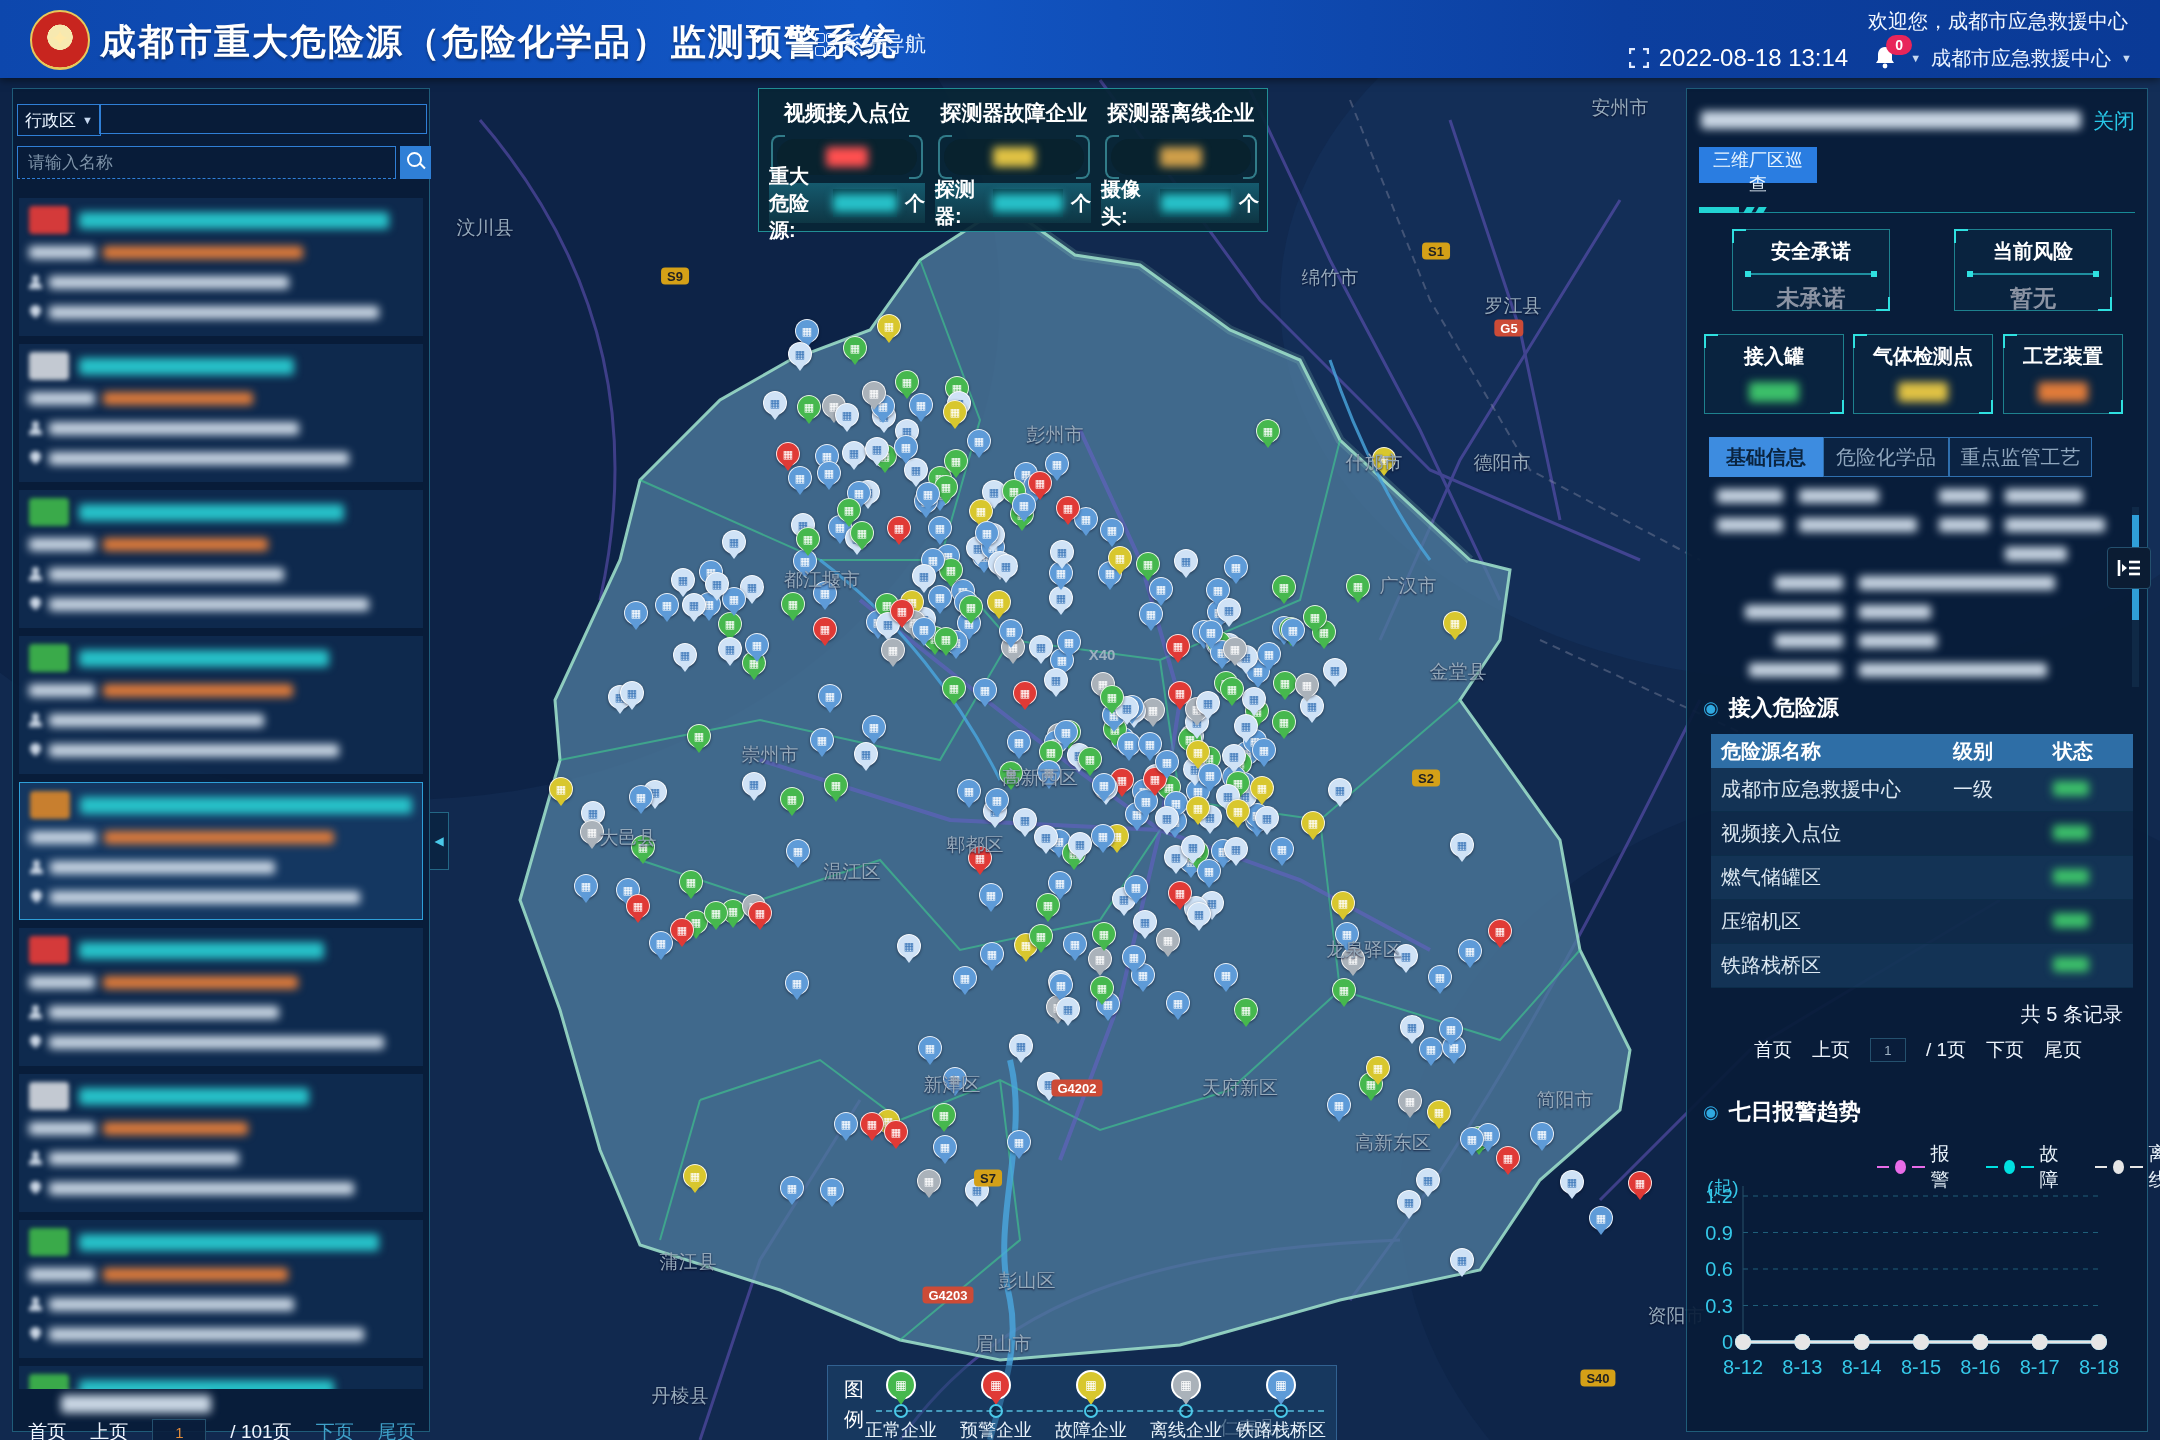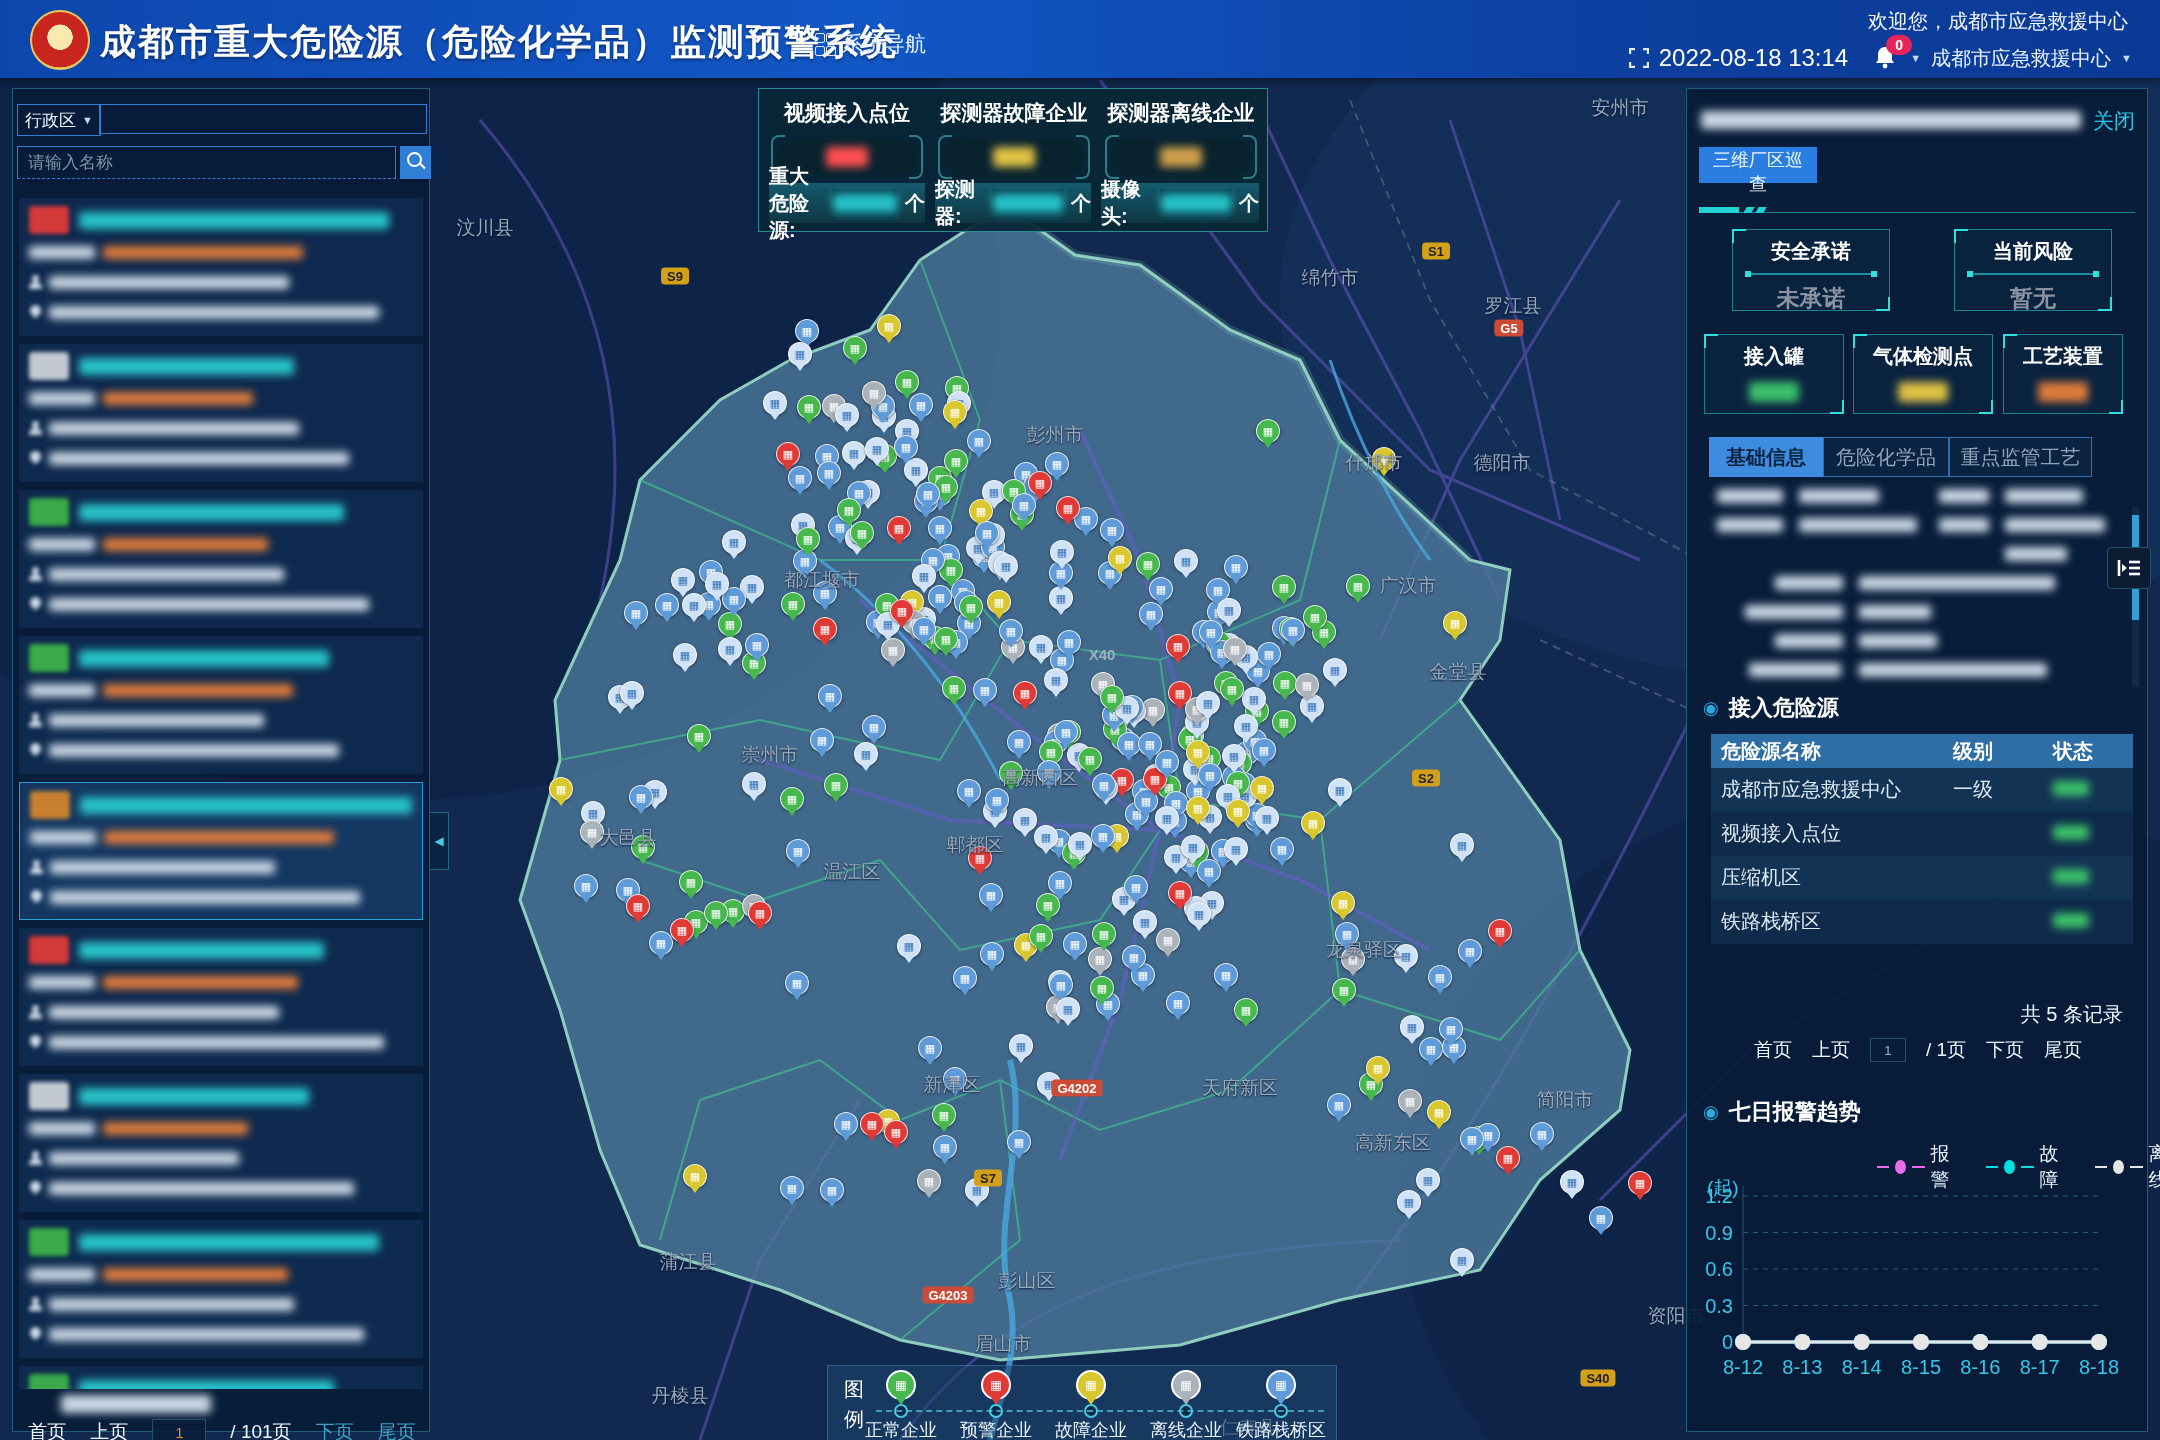--- a/index.html
+++ b/index.html
@@ -1662,20 +1662,25 @@
           <td>成都市应急救援中心</td>
           <td>一级</td>
      <td><span class="bb bb-green" style="width:36px;height:15px"></span></td>
         </tr>
         <tr>
           <td>视频接入点位</td>
           <td></td>
      <td><span class="bb bb-green" style="width:36px;height:15px"></span></td>
         </tr>
         <tr>
+          <td>燃气储罐区</td>
+          <td></td>
+     <td><span class="bb bb-green" style="width:36px;height:15px"></span></td>
+        </tr>
+        <tr>
           <td>压缩机区</td>
           <td></td>
      <td><span class="bb bb-green" style="width:36px;height:15px"></span></td>
         </tr>
         <tr>
           <td>铁路栈桥区</td>
           <td></td>
      <td><span class="bb bb-green" style="width:36px;height:15px"></span></td>
         </tr>
       </tbody>

